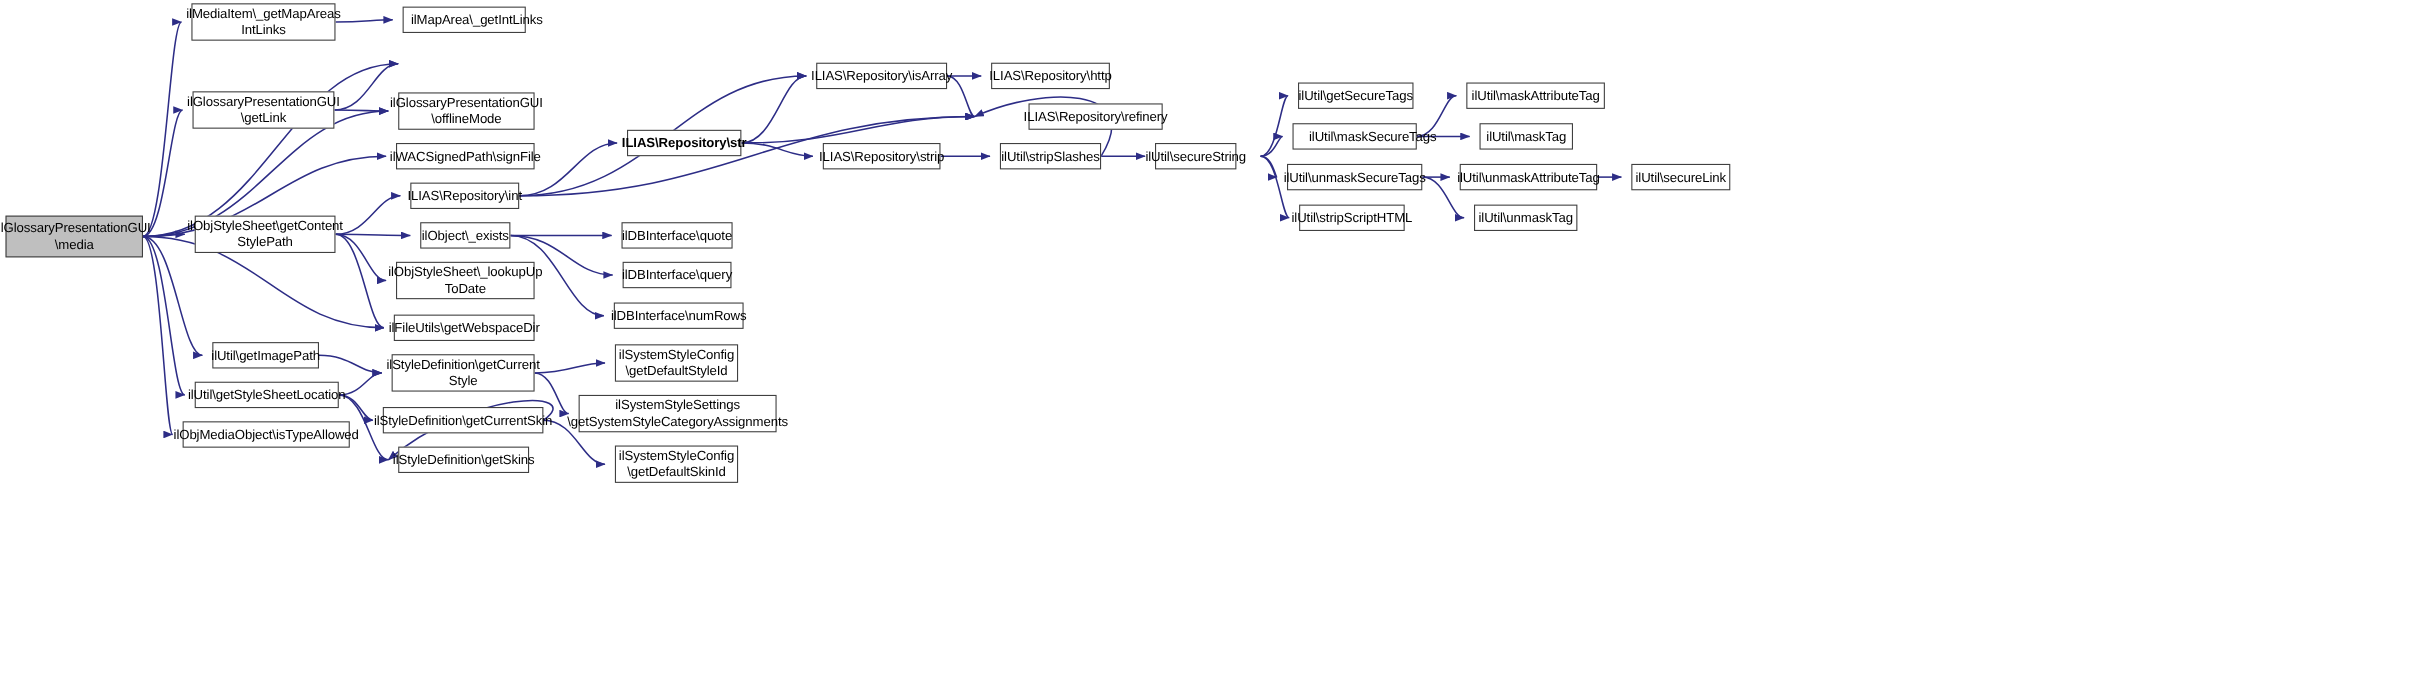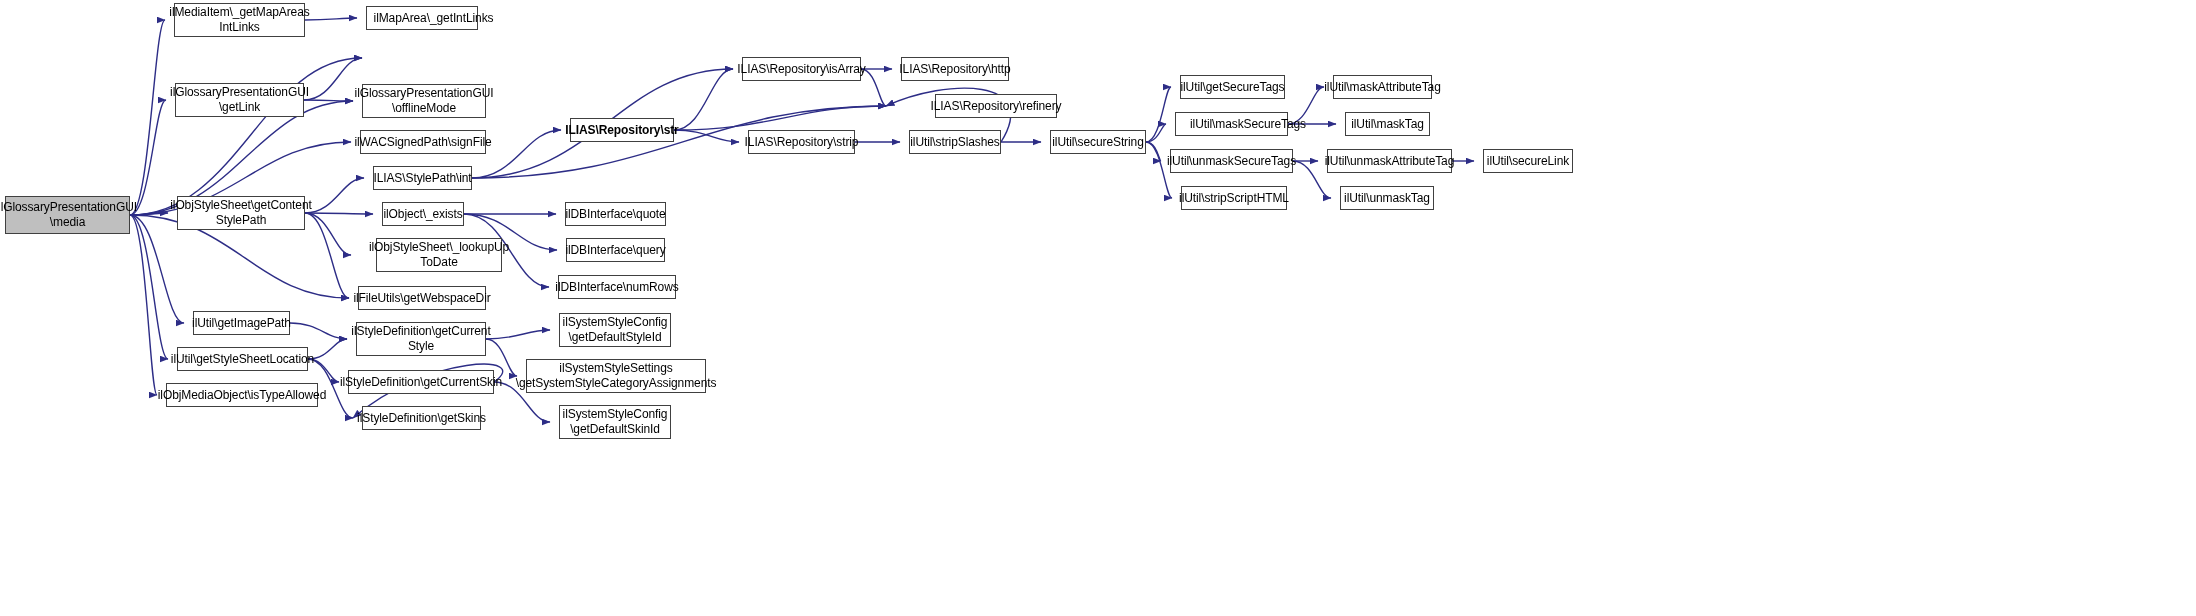--- a/index.html
+++ b/index.html
@@ -110,43 +110,43 @@
 \media</div>
       <div class="node" style="left: 174px; top: 3px; width: 131px; height: 34px;">ilMediaItem\_getMapAreas
 IntLinks</div>
       <div class="node" style="left: 366px; top: 6px; width: 112px; height: 24px; padding-left: 26px;">ilMapArea\_getIntLinks</div>
       <div class="node" style="left: 371px; top: 46px; width: 104px; height: 24px; margin-top: 41px;">ILIAS\Repository\ctrl</div>
       <div class="node" style="left: 175px; top: 83px; width: 129px; height: 34px;">ilGlossaryPresentationGUI
 \getLink</div>
       <div class="node" style="left: 362px; top: 84px; width: 124px; height: 34px;">ilGlossaryPresentationGUI
 \offlineMode</div>
       <div class="node" style="left: 360px; top: 130px; width: 126px; height: 24px;">ilWACSignedPath\signFile</div>
-      <div class="node" style="left: 373px; top: 166px; width: 99px; height: 24px;">ILIAS\StylePath\int</div>
+      <div class="node" style="left: 373px; top: 166px; width: 99px; height: 24px;">ILIAS\Repository\int</div>
       <div class="node" style="left: 177px; top: 196px; width: 128px; height: 34px;">ilObjStyleSheet\getContent
 StylePath</div>
       <div class="node" style="left: 570px; top: 118px; width: 104px; height: 24px; font-weight: bold;">ILIAS\Repository\str</div>
       <div class="node" style="left: 742px; top: 57px; width: 119px; height: 24px;">ILIAS\Repository\isArray</div>
       <div class="node" style="left: 901px; top: 57px; width: 108px; height: 24px;">ILIAS\Repository\http</div>
       <div class="node" style="left: 895px; top: 94px; width: 122px; height: 24px; margin-left: 40px;">ILIAS\Repository\refinery</div>
       <div class="node" style="left: 748px; top: 130px; width: 107px; height: 24px;">ILIAS\Repository\strip</div>
       <div class="node" style="left: 909px; top: 130px; width: 92px; height: 24px;">ilUtil\stripSlashes</div>
-      <div class="node" style="left: 1050px; top: 130px; width: 96px; height: 24px;">ilUtil\secureString</div>
+      <div class="node" style="left: 1050px; top: 130px; width: 74px; height: 24px;">ilUtil\secureString</div>
       <div class="node" style="left: 1180px; top: 75px; width: 105px; height: 24px;">ilUtil\getSecureTags</div>
       <div class="node" style="left: 1175px; top: 112px; width: 113px; height: 24px; padding-left: 36px;">ilUtil\maskSecureTags</div>
       <div class="node" style="left: 1170px; top: 149px; width: 123px; height: 24px;">ilUtil\unmaskSecureTags</div>
-      <div class="node" style="left: 1181px; top: 186px; width: 106px; height: 24px;">ilUtil\stripScriptHTML</div>
-      <div class="node" style="left: 1333px; top: 75px; width: 99px; height: 24px;">ilUtil\maskAttributeTag</div>
+      <div class="node" style="left: 1181px; top: 186px; width: 96px; height: 24px;">ilUtil\stripScriptHTML</div>
+      <div class="node" style="left: 1333px; top: 75px; width: 126px; height: 24px;">ilUtil\maskAttributeTag</div>
       <div class="node" style="left: 1345px; top: 112px; width: 85px; height: 24px;">ilUtil\maskTag</div>
       <div class="node" style="left: 1327px; top: 149px; width: 125px; height: 24px;">ilUtil\unmaskAttributeTag</div>
       <div class="node" style="left: 1340px; top: 186px; width: 94px; height: 24px;">ilUtil\unmaskTag</div>
       <div class="node" style="left: 1483px; top: 149px; width: 90px; height: 24px;">ilUtil\secureLink</div>
       <div class="node" style="left: 382px; top: 202px; width: 82px; height: 24px;">ilObject\_exists</div>
       <div class="node" style="left: 565px; top: 202px; width: 101px; height: 24px;">ilDBInterface\quote</div>
       <div class="node" style="left: 566px; top: 238px; width: 99px; height: 24px;">ilDBInterface\query</div>
-      <div class="node" style="left: 360px; top: 238px; width: 126px; height: 34px; margin-left: 16px;">ilObjStyleSheet\_lookupUp
+      <div class="node" style="left: 360px; top: 238px; width: 126px; height: 34px;">ilObjStyleSheet\_lookupUp
 ToDate</div>
       <div class="node" style="left: 558px; top: 275px; width: 118px; height: 24px;">ilDBInterface\numRows</div>
       <div class="node" style="left: 358px; top: 286px; width: 128px; height: 24px;">ilFileUtils\getWebspaceDir</div>
       <div class="node" style="left: 193px; top: 311px; width: 97px; height: 24px;">ilUtil\getImagePath</div>
       <div class="node" style="left: 356px; top: 322px; width: 130px; height: 34px;">ilStyleDefinition\getCurrent
 Style</div>
       <div class="node" style="left: 559px; top: 313px; width: 112px; height: 34px;">ilSystemStyleConfig
 \getDefaultStyleId</div>
       <div class="node" style="left: 526px; top: 359px; width: 180px; height: 34px;">ilSystemStyleSettings
 \getSystemStyleCategoryAssignments</div>

